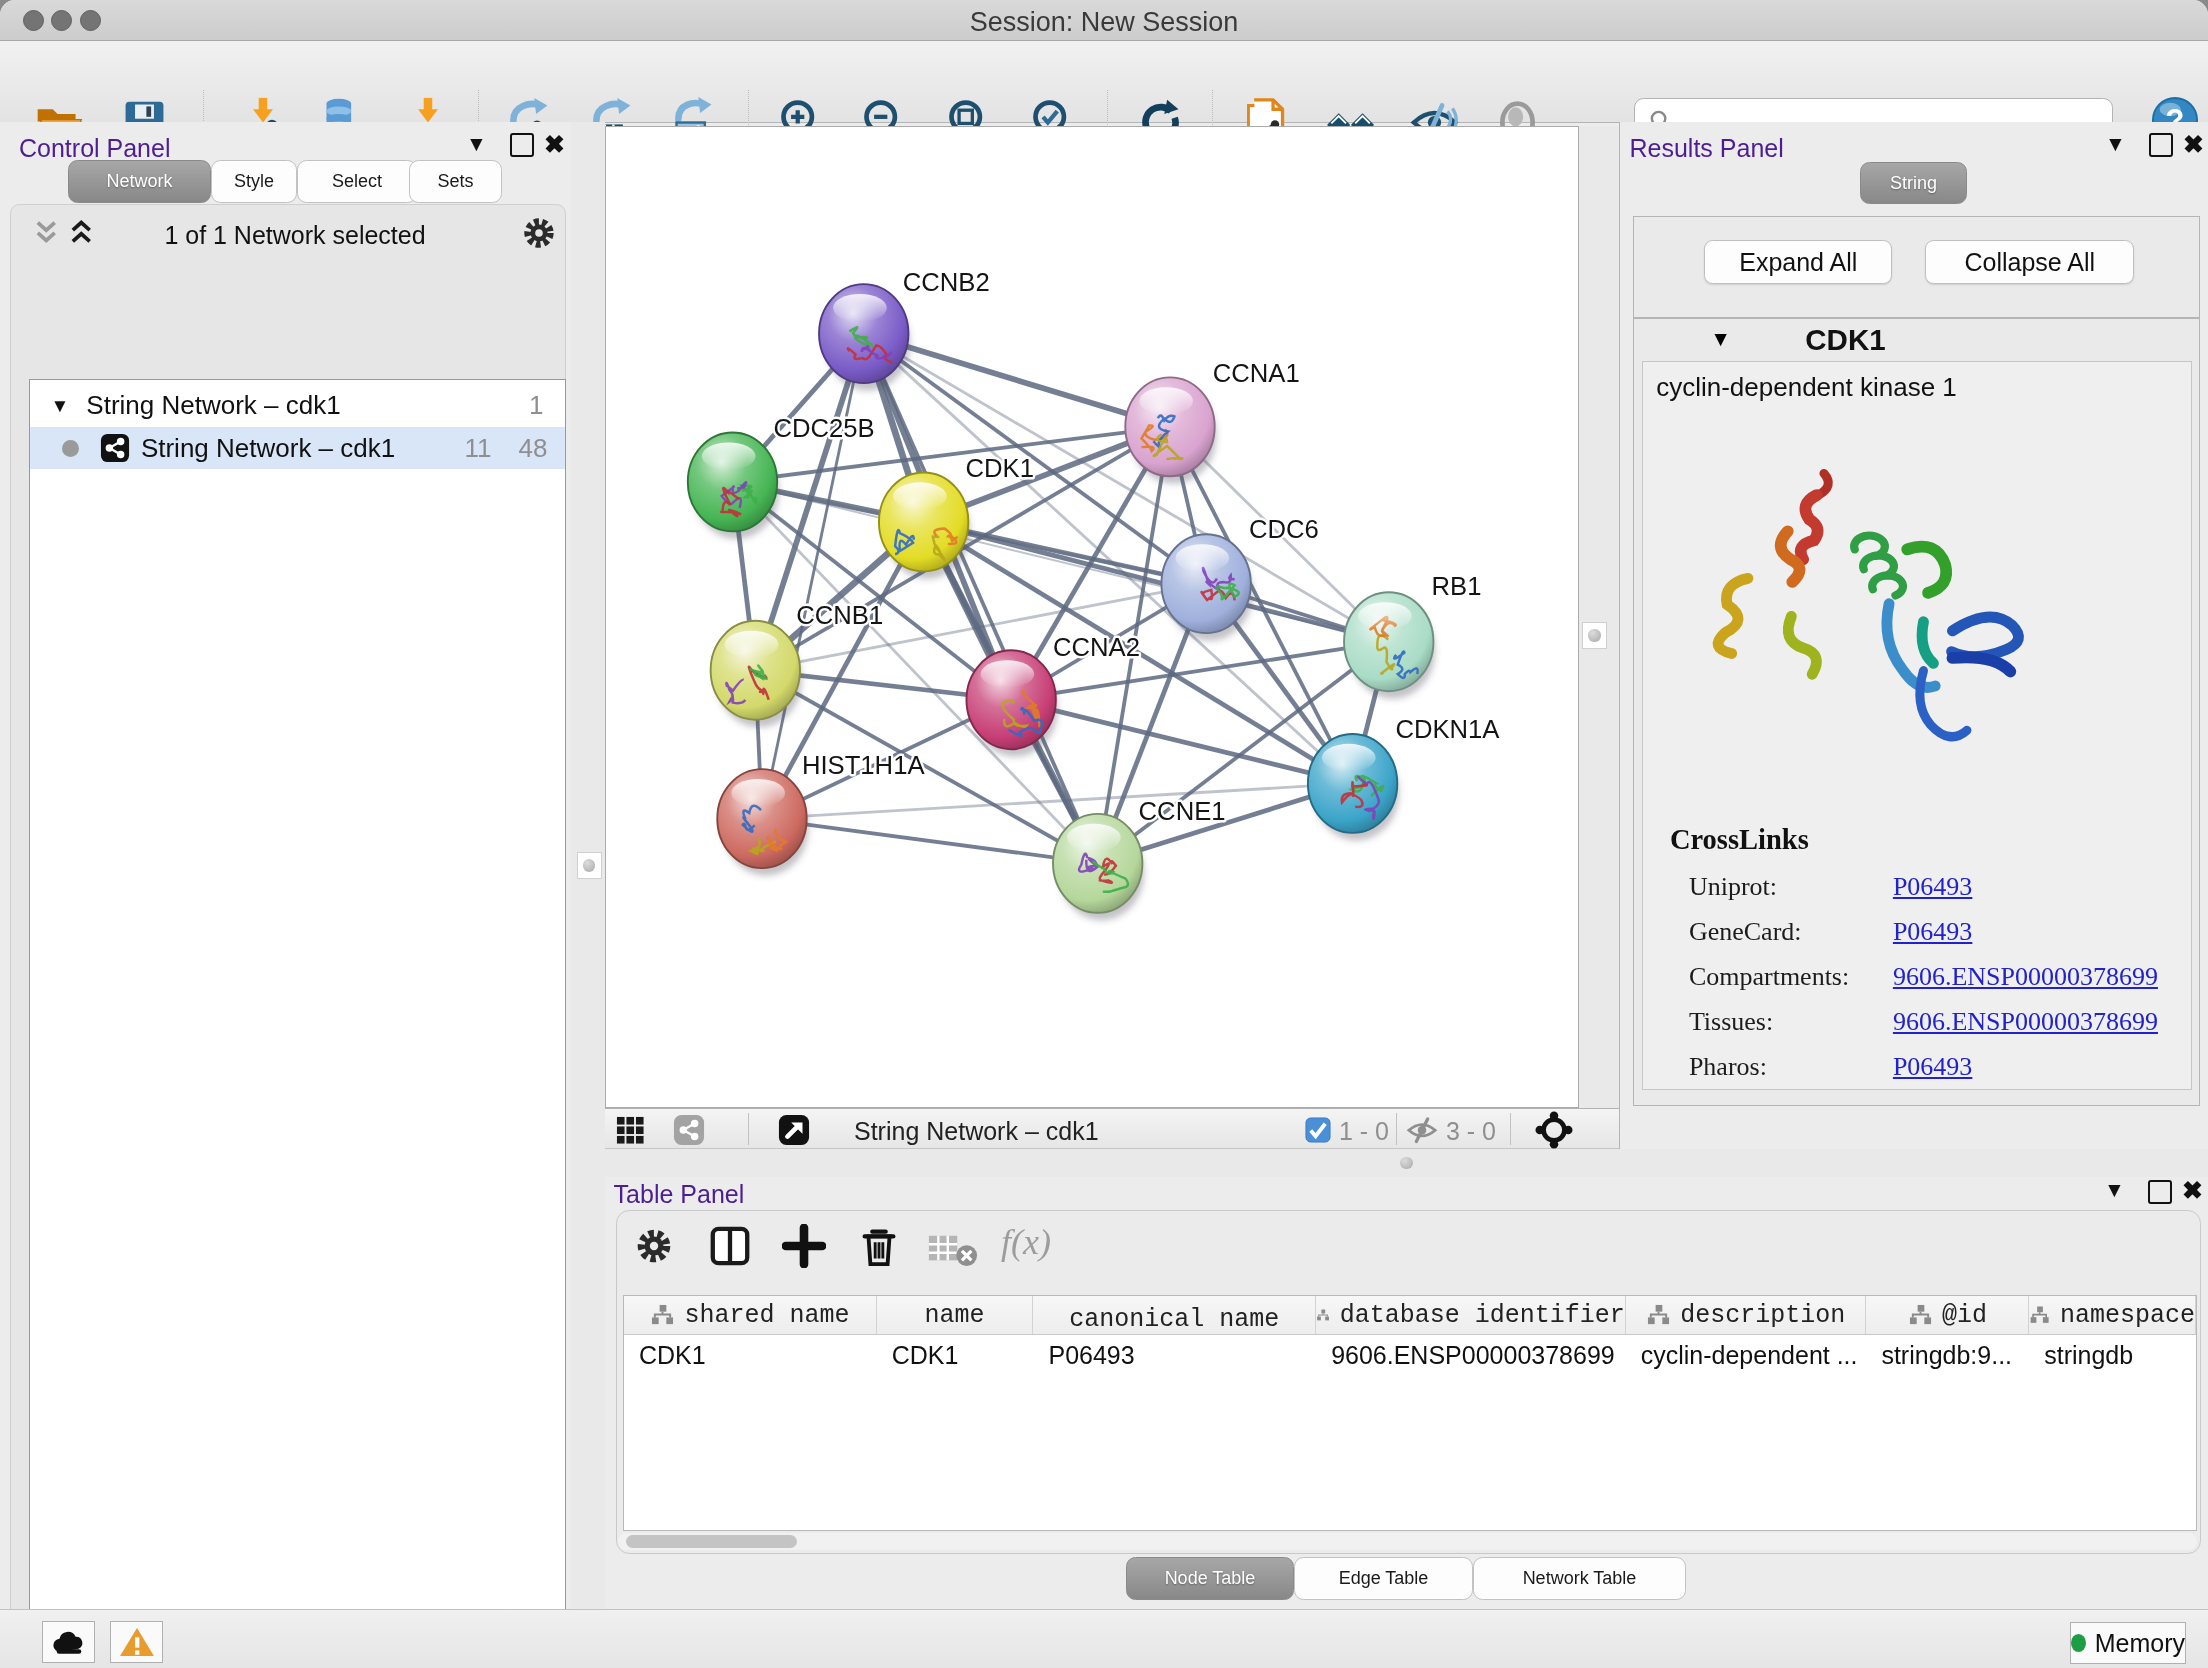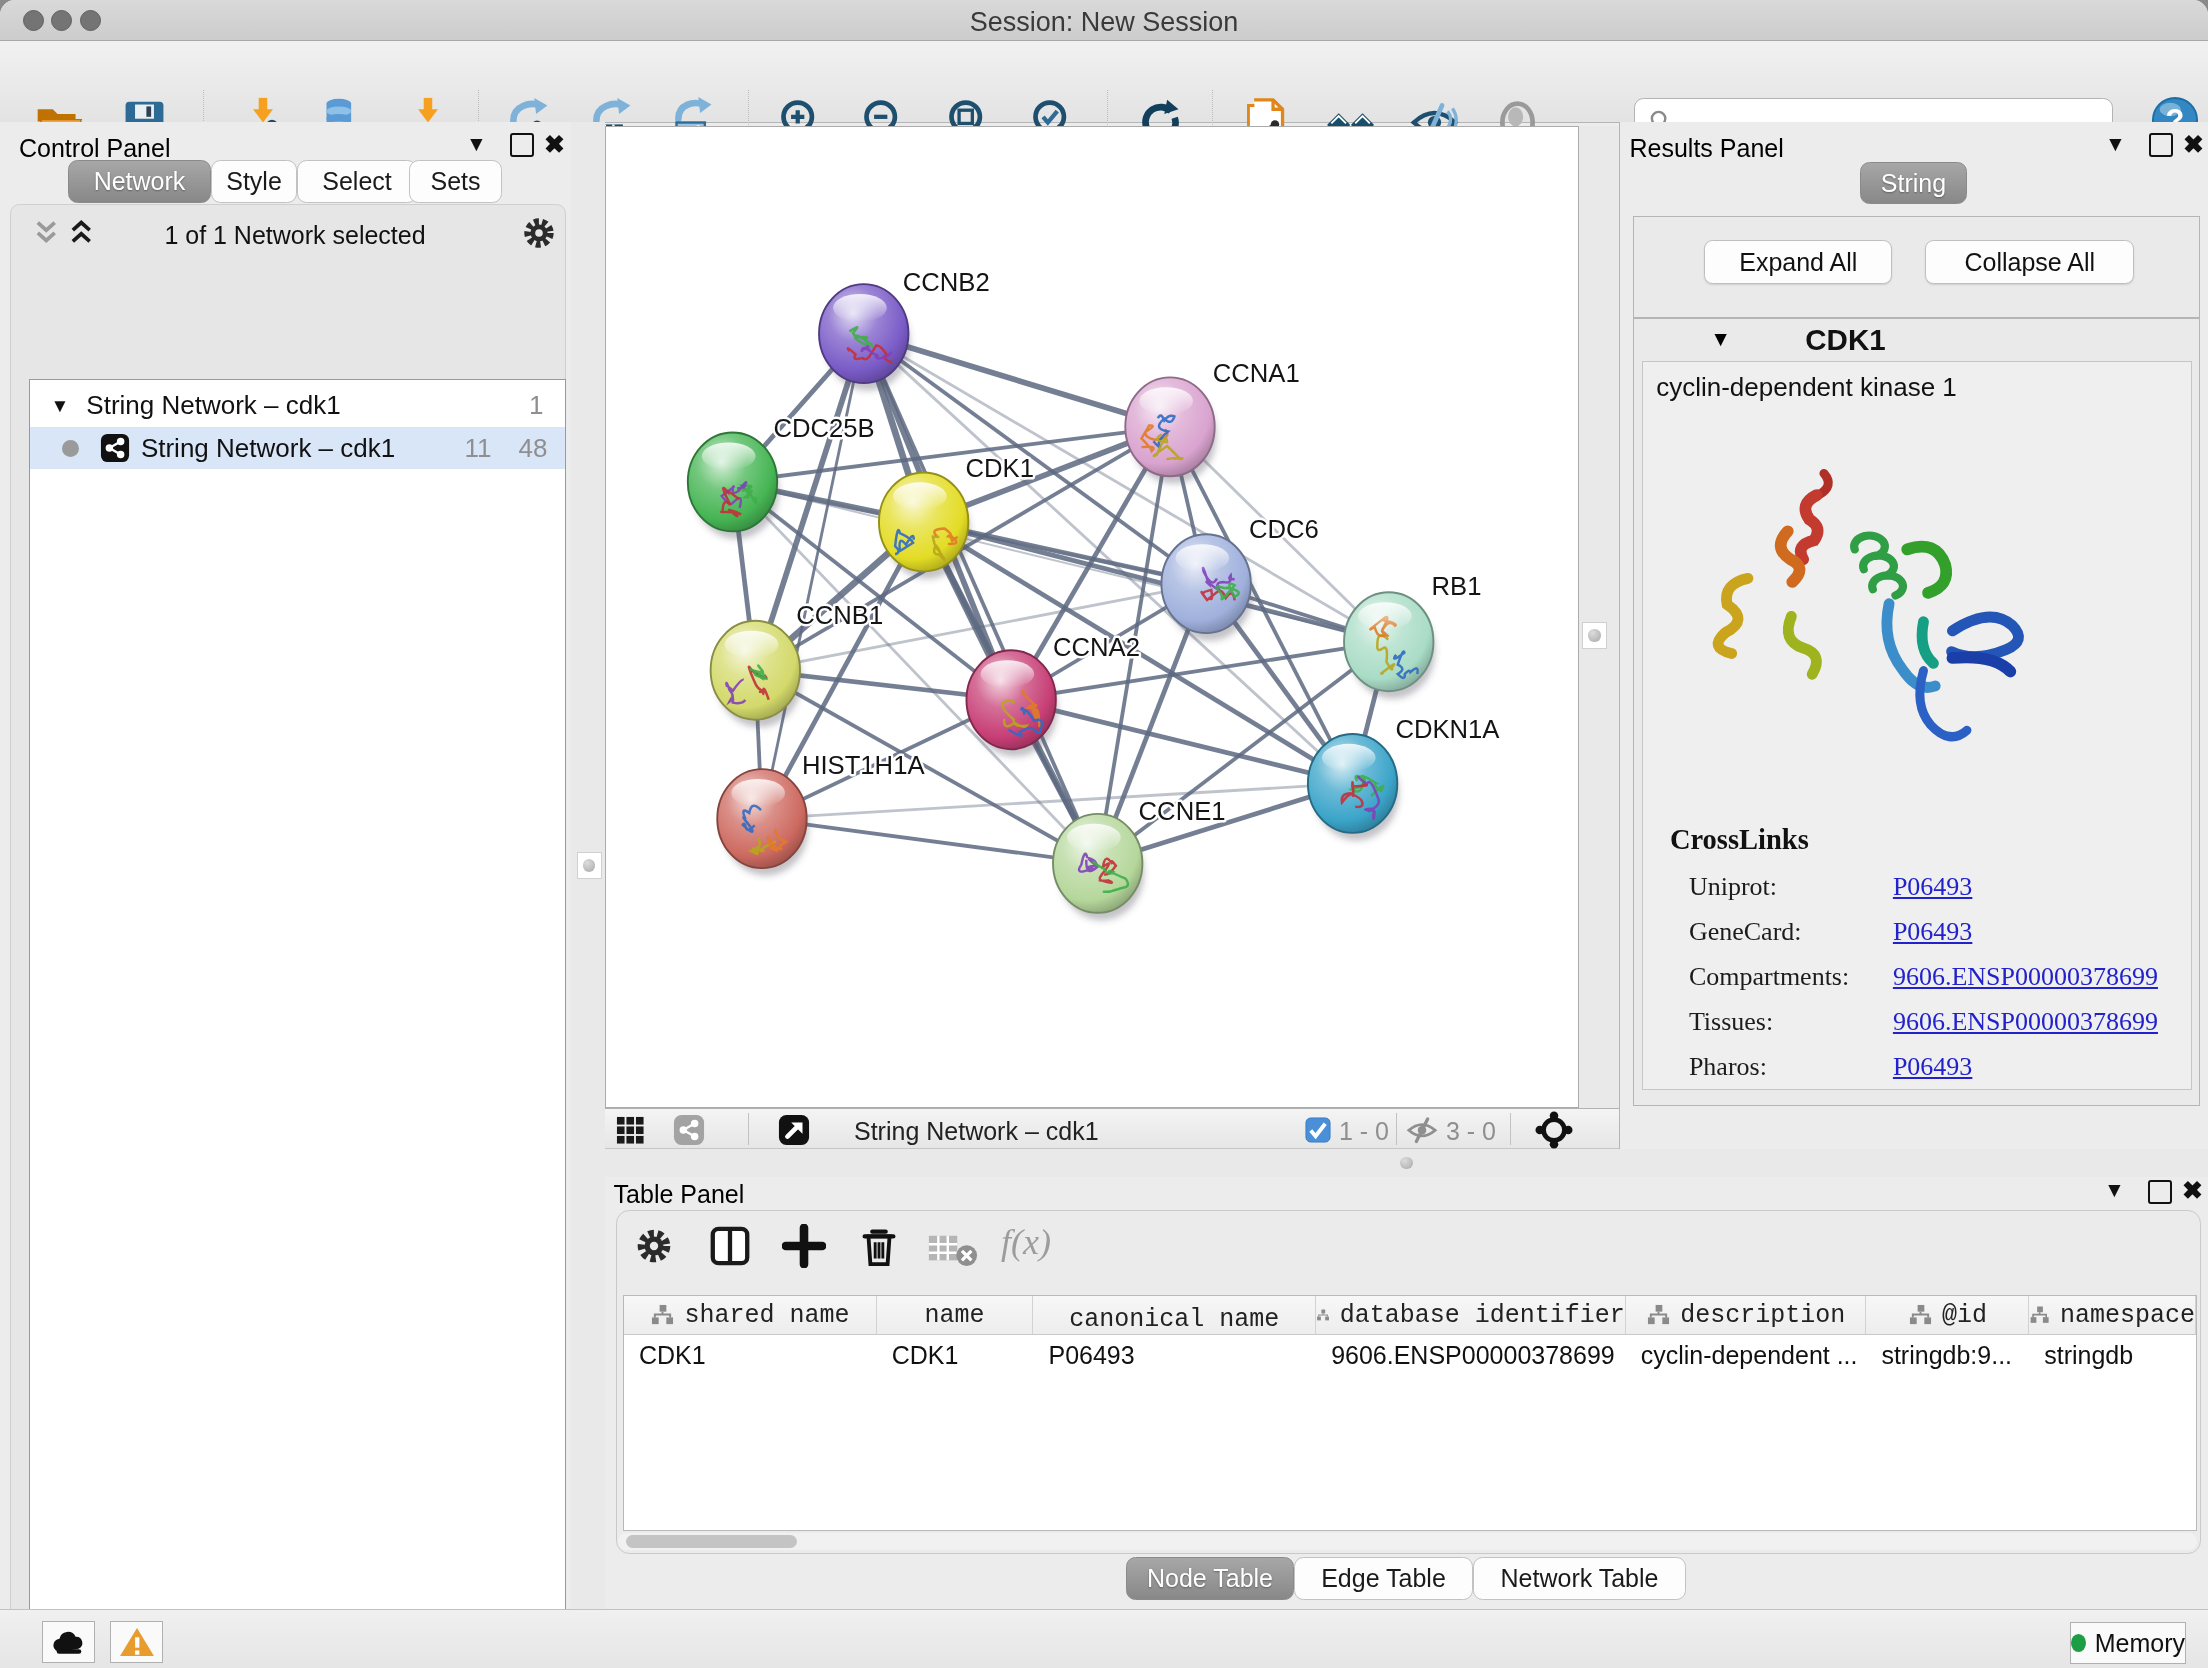--- a/index.html
+++ b/index.html
@@ -14,26 +14,26 @@
   
   .toolbar{left:0;top:41px;width:2208px;height:81px;background:linear-gradient(#f1f1f1,#e3e3e3);
     border-bottom:1px solid #b5b5b5;}
   .tbtn{top:53px;width:55px;height:57px;display:flex;align-items:center;justify-content:center;cursor:pointer;}
   .tsep{top:49px;width:0;height:63px;border-left:1.9px dotted #bdbdbd;}
   .search{left:1634px;top:57px;width:479px;height:44px;background:#fff;border:1px solid #b3b3b3;
     border-radius:9.5px;display:flex;align-items:center;padding-left:13.3px;box-sizing:border-box;}
   .search input{border:none;outline:none;font-size:25px;width:418px;background:transparent;
     font-family:"Liberation Sans",sans-serif;}
   
-  .panel-title{font-size:25px;color:#000000;}
+  .panel-title{font-size:25px;color:#4c1d95;}
   .trio-tri{font-size:21px;color:#111;cursor:pointer;}
   .trio-sq{width:20px;height:20px;border:2.4px solid #111;border-radius:2.9px;cursor:pointer;}
   .trio-x{font-size:25px;color:#111;font-weight:bold;cursor:pointer;}
   .tab{position:absolute;height:43px;background:#fdfdfd;border:1px solid #c2c2c2;border-radius:9.5px;
-    display:flex;align-items:center;justify-content:center;font-size:25px;color:#1a1a1a;cursor:pointer;box-sizing:border-box;}
+    display:flex;align-items:center;justify-content:center;font-size:18px;color:#1a1a1a;cursor:pointer;box-sizing:border-box;}
   .tab.sel{background:linear-gradient(#a7a7a7,#888888);color:#fff;border-color:#8a8a8a;
     text-shadow:0 1px 1.9px rgba(0,0,0,.35);}
   .treebox{left:28.5px;top:257px;width:535px;height:1324px;background:#fff;border:1.4px solid #9a9a9a;}
   .trow{position:absolute;left:0;width:100%;height:42px;display:flex;align-items:center;font-size:26px;color:#111;}
   .count{color:#8f8f8f;}
   
   .netcanvas{left:605px;top:126px;width:974px;height:982px;background:#fff;border:1px solid #ababab;box-sizing:border-box;}
   .netstatus{left:605px;top:1108px;width:1014px;height:41px;background:linear-gradient(#f4f4f4,#e6e6e6);
     border-top:1px solid #b2b2b2;border-bottom:1px solid #c6c6c6;box-sizing:border-box;}
   .nsep{position:absolute;top:3.8px;width:0;height:32px;border-left:1px solid #c2c2c2;}

